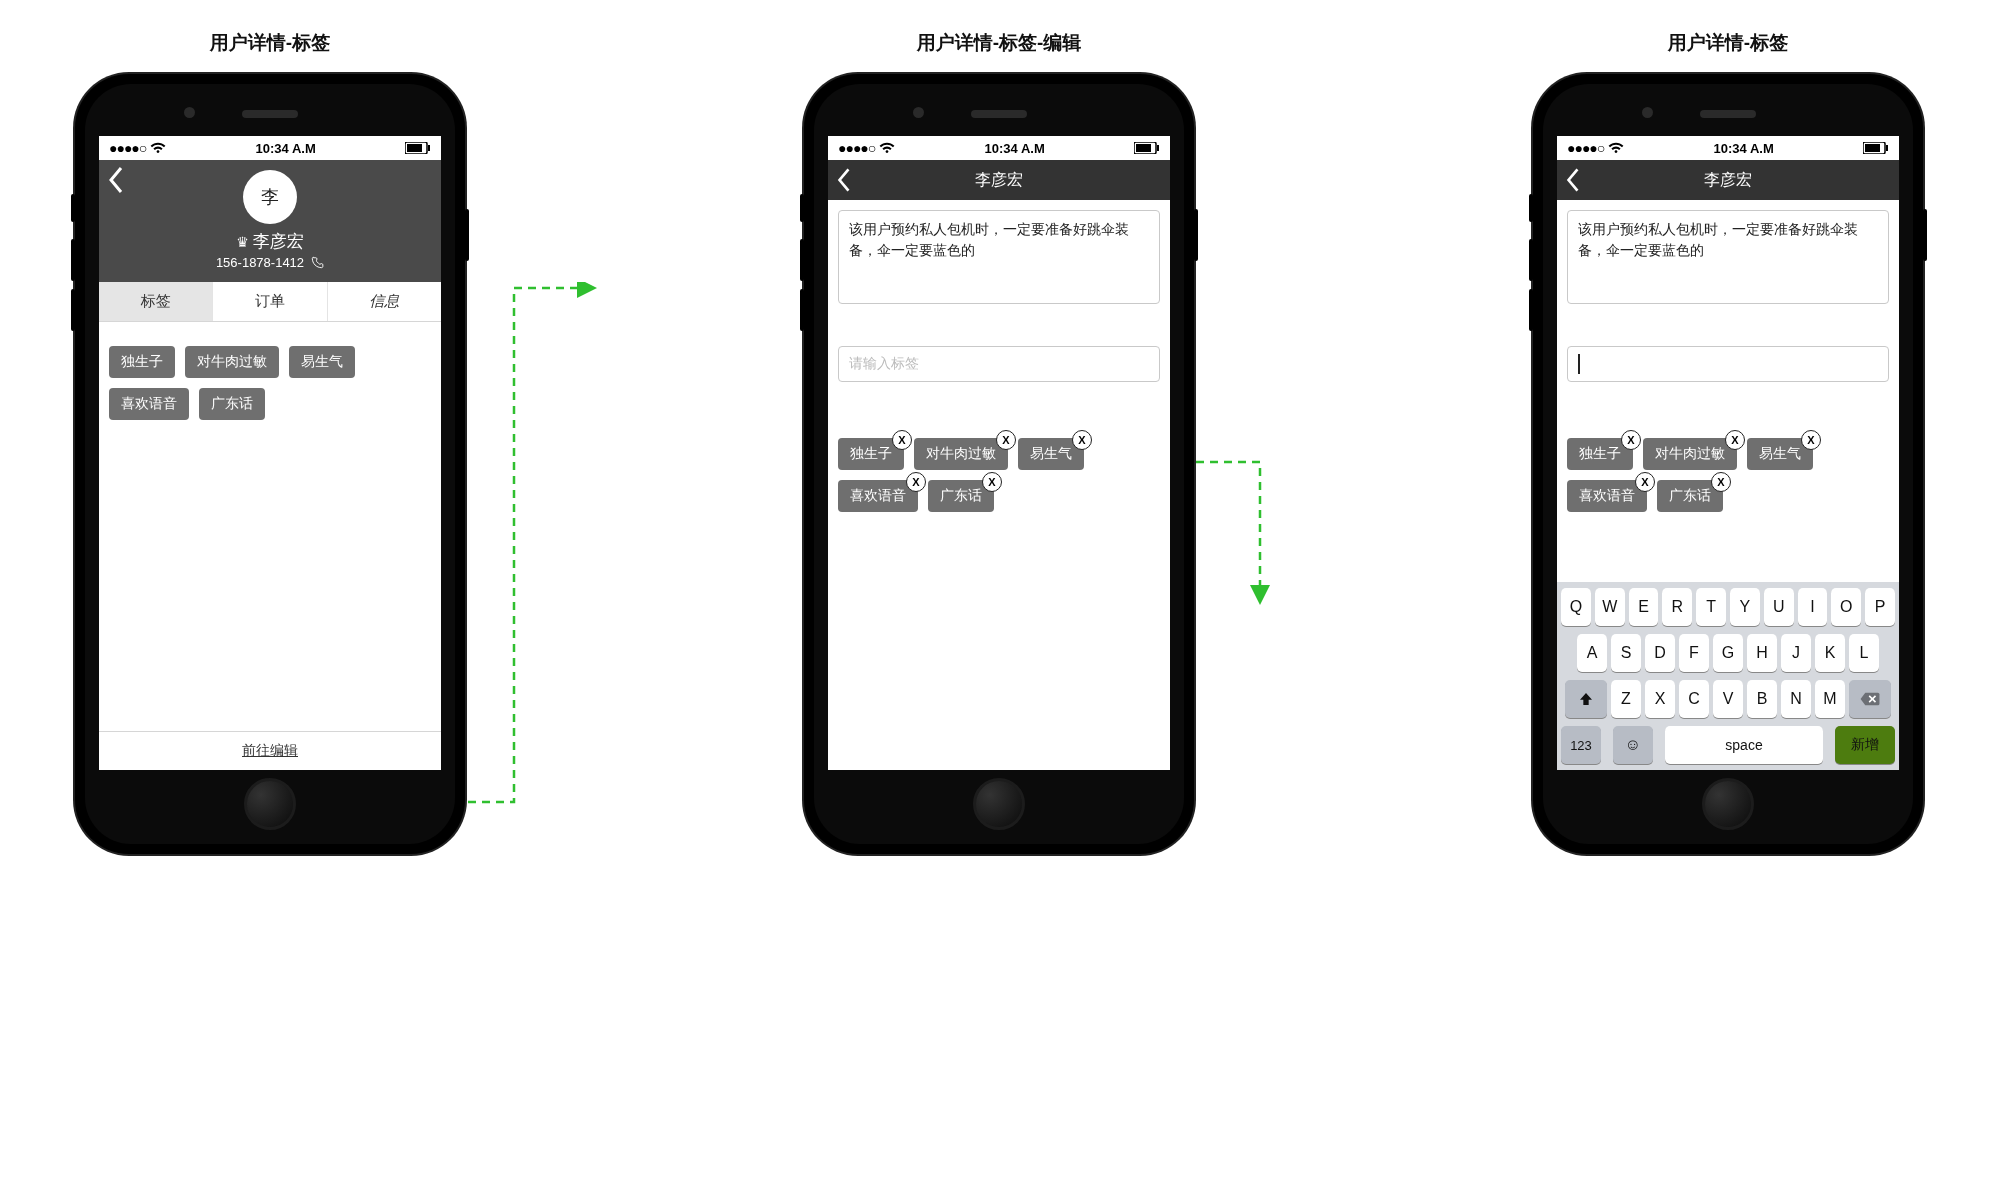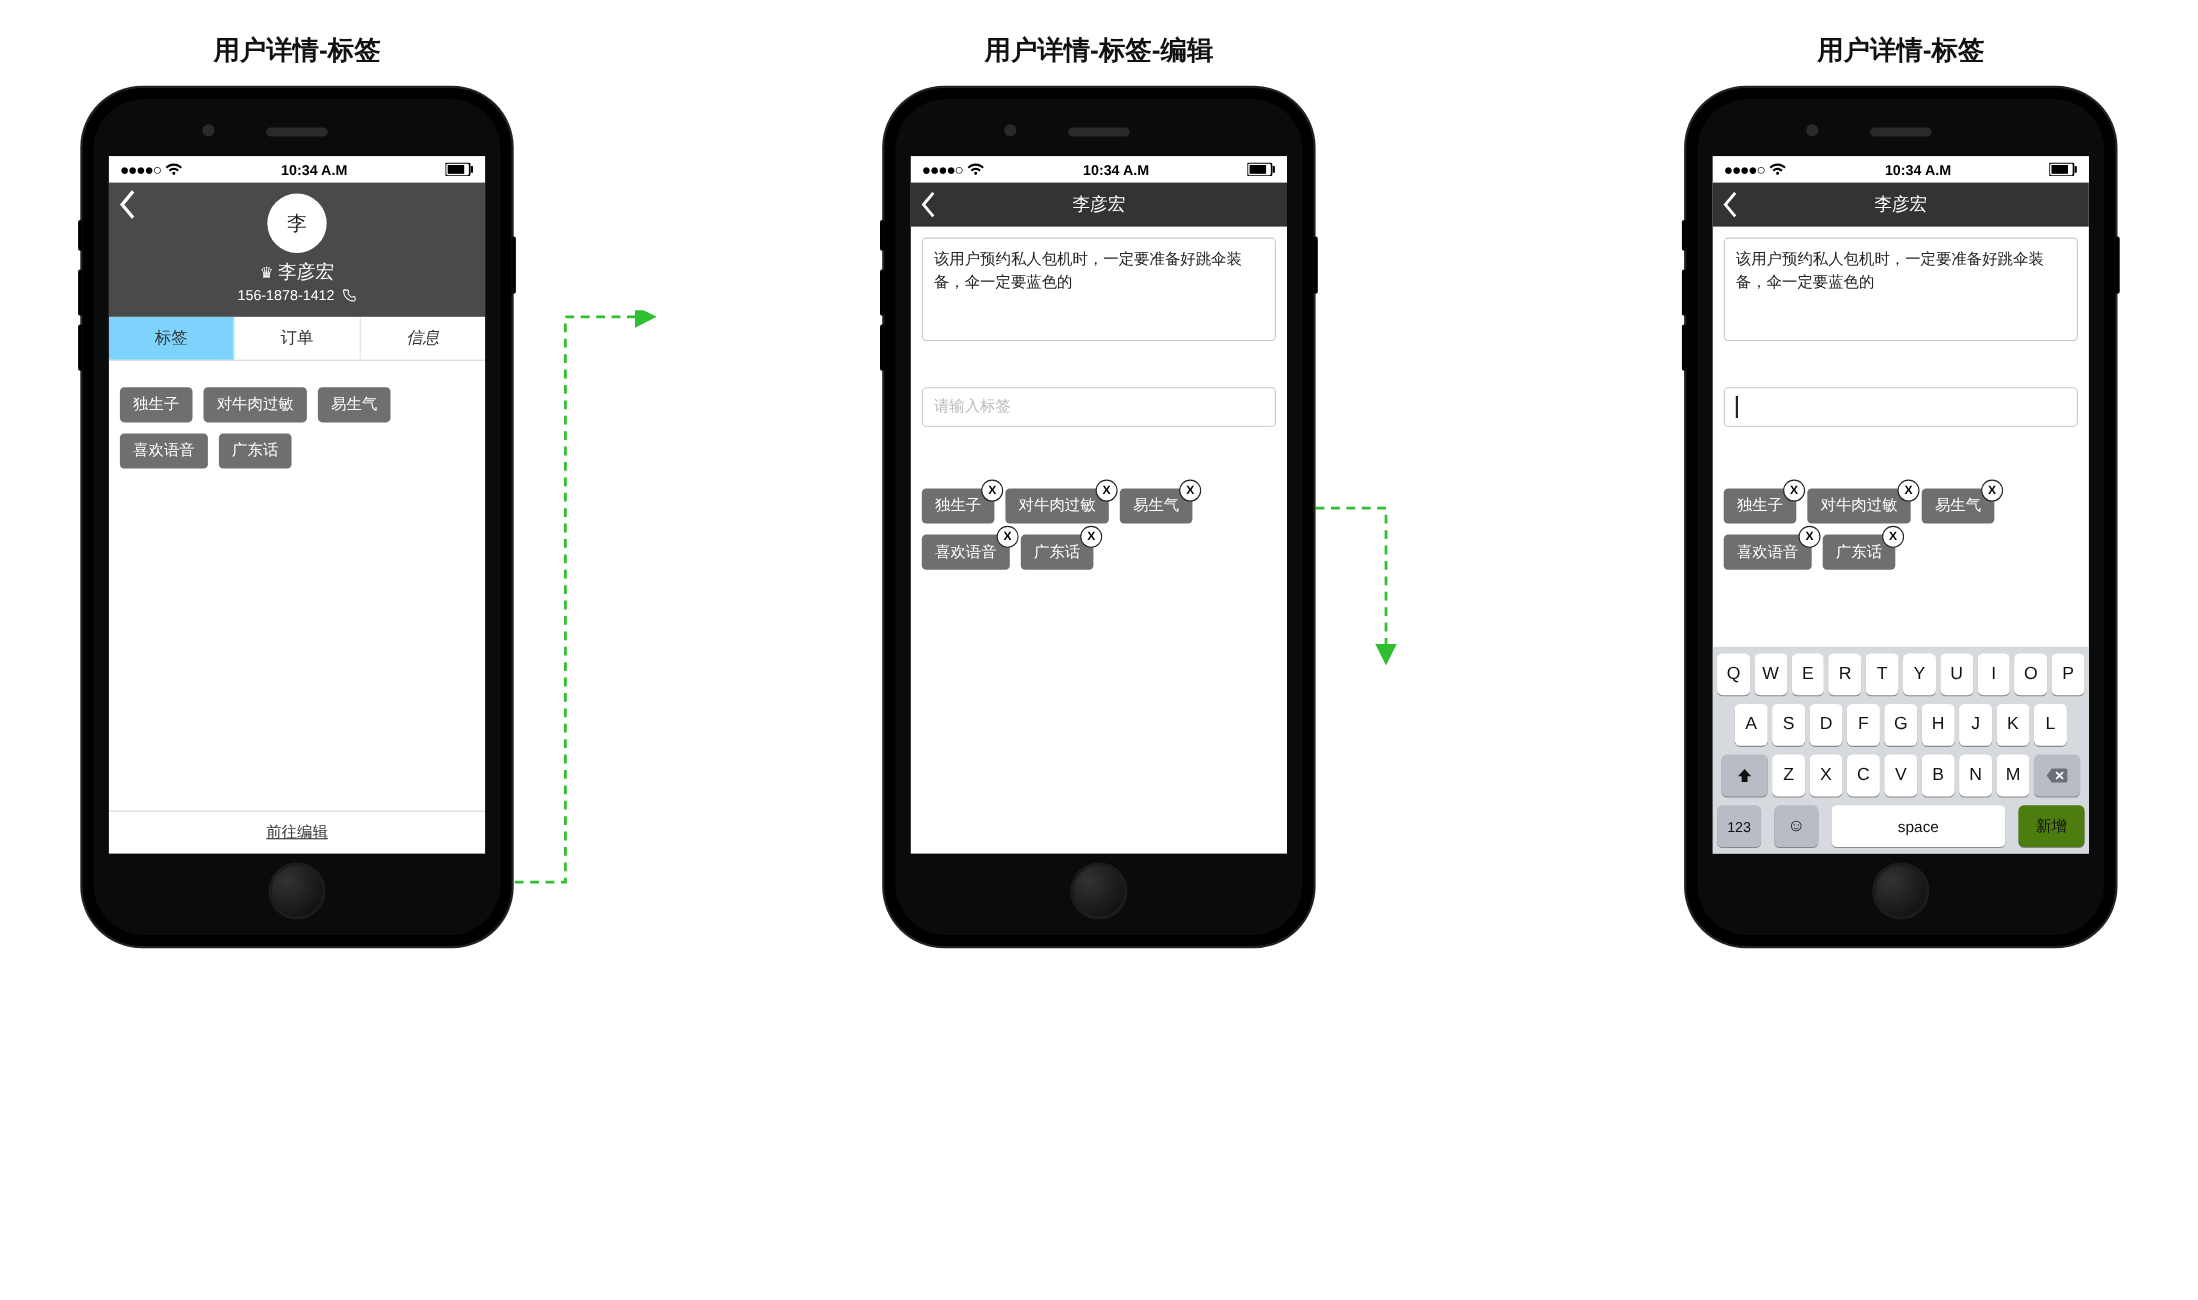--- a/index.html
+++ b/index.html
@@ -14,21 +14,21 @@
       align-items: flex-start;
       position: relative;
     }
     .col {
       display: flex;
       flex-direction: column;
       align-items: center;
       width: 420px;
     }
     .caption {
-      font-size: 24px;
+      font-size: 19px;
       font-weight: 700;
       color: #111;
       margin-bottom: 18px;
       text-align: right;
     }
     
     .phone {
       width: 390px;
       height: 780px;
       background: #000;
@@ -105,21 +105,21 @@
     .nav-header {
       background: #333; color: #fff; height: 40px;
       display: flex; align-items: center; justify-content: center;
       position: relative; font-size: 16px;
     }
     .nav-header .back-chevron { top: 7px; }
     
     .tabs { display: flex; border-bottom: 1px solid #d6d6d6; }
     .tab { flex: 1; text-align: center; padding: 10px 0; font-size: 15px; color: #333; cursor: pointer; border-right: 1px solid #e4e4e4;}
     .tab:last-child { border-right: none; font-style: italic; }
-    .tab.active { background: #7dd3fc; }
+    .tab.active { background: #e5e5e5; }
     
     .content { flex: 1; padding: 10px; display:flex; flex-direction:column;gap:42px; }
     .note-box {
       border: 1px solid #c9c9c9; border-radius: 4px;
       padding: 8px 10px; color: #9a9a9a; font-size: 14px;
       line-height: 1.5; min-height: 94px;
     }
     .note-box.dark-text { color: #222; }
     .tag-input-wrap { }
     .tag-input {

